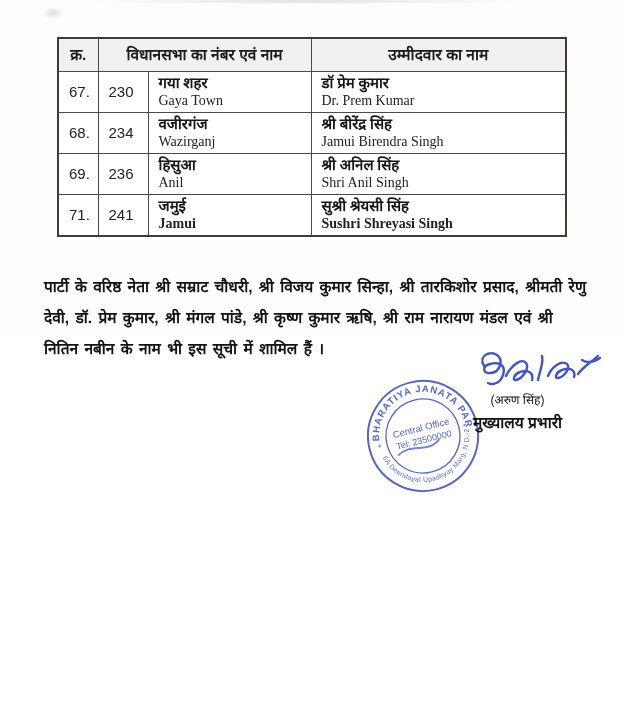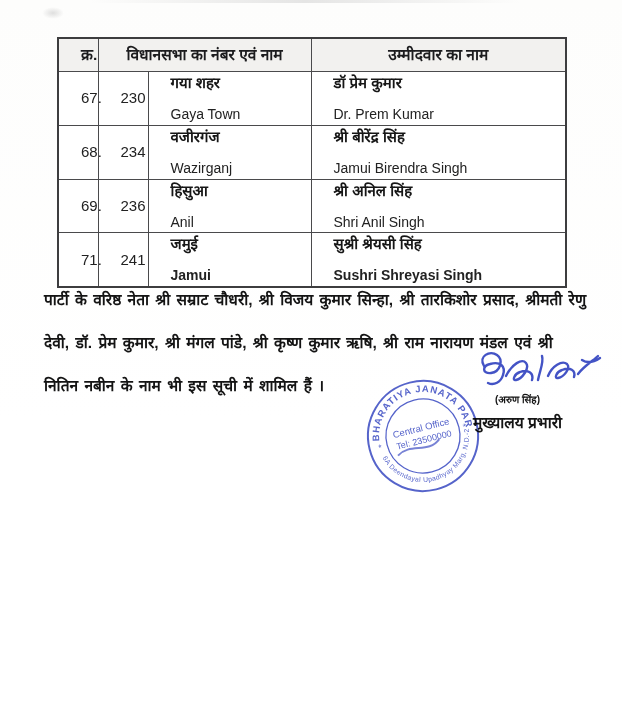--- a/index.html
+++ b/index.html
@@ -22,49 +22,49 @@
   }
 
   
   table.cand{
     position:absolute;left:57px;top:37px;width:508px;
     border-collapse:collapse;table-layout:fixed;
     border:2px solid #3d3d3f;
   }
   table.cand th,table.cand td{
     border:1.4px solid #4a4a4c;
-    padding:2px 22px;vertical-align:middle;
+    padding:2px 10px;vertical-align:middle;
     font-size:15px;line-height:1.2;
   }
   table.cand th{
     height:28px;text-align:center;font-weight:bold;font-size:15.5px;
     background:#f2f1ef;
   }
   table.cand td{height:36px;background:#fff;}
   td.serial{text-align:left;font-size:15px;color:#222;}
   td.num{text-align:left;font-size:15px;color:#222;}
-  td.name,td.cand-cell{vertical-align:middle;padding-left:8px;}
+  td.name,td.cand-cell{vertical-align:middle;padding-left:8px;font-family:Liberation Serif, serif;}
   .hi{font-size:15px;font-weight:600;color:#161616;}
-  .en{font-size:14px;color:#222;margin-top:14px;}
+  .en{font-size:14px;color:#222;margin-top:1px;}
   tr.bold-row .hi,tr.bold-row .en{font-weight:700;}
 
   
   .para{
-    position:absolute;left:44px;top:278px;width:545px;
-    font-size:15.5px;font-weight:600;line-height:43px;color:#141414;
+    position:absolute;left:44px;top:271px;width:545px;
+    font-size:15.5px;font-weight:600;line-height:31px;color:#141414;
     text-align:left;word-spacing:2px;
   }
 
   
   .sig-scribble{position:absolute;left:470px;top:346px;width:135px;height:50px;}
   .sig-block{
     position:absolute;left:430px;top:390px;width:175px;
     text-align:center;color:#141414;
   }
-  .sig-name{font-size:10px;font-weight:700;line-height:20px;}
+  .sig-name{font-size:12px;font-weight:400;line-height:20px;}
   .sig-title1,.sig-title2{font-size:15.5px;font-weight:600;line-height:25px;}
 
   
   .stamp{
     position:absolute;left:364px;top:377px;width:118px;height:118px;
     mix-blend-mode:multiply;opacity:.9;
     transform:rotate(-14deg);
   }
 </style>
 </head>

